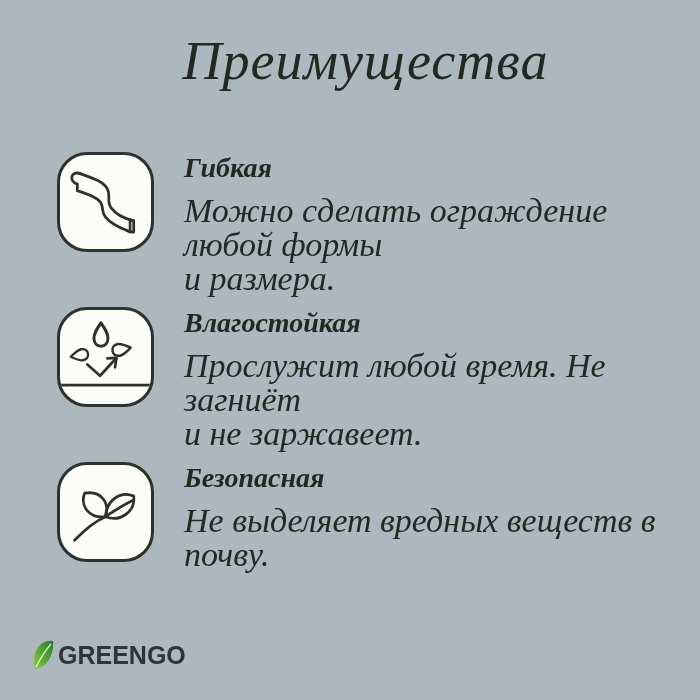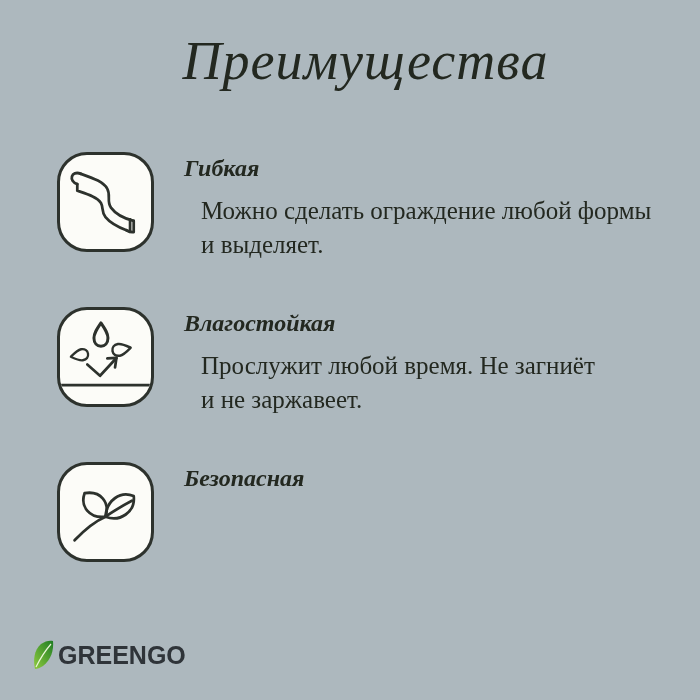--- a/index.html
+++ b/index.html
@@ -29,23 +29,23 @@
   }
   .icon-box svg { width: 100%; height: 100%; display: block; }
   .ink {
     stroke: var(--icon-stroke, #2d322d);
     fill: none; stroke-width: 3;
     stroke-linecap: round; stroke-linejoin: round;
   }
   .feature-text { margin-top: -8px; }
   .feature-title {
     font-style: italic; font-weight: 600;
-    font-size: 24px; line-height: 48px;
+    font-size: 28px; line-height: 48px;
   }
-  .feature-desc { margin-top: 2px; font-size: 25px; line-height: 34px; margin-left: 17px; }
+  .feature-desc { margin-top: 2px; font-style: italic; font-size: 34px; line-height: 34px; }
   .logo { position: absolute; left: 32px; top: 640px; display: flex; align-items: center; gap: 4px; }
   .brand-name {
     font-family: "Liberation Sans", sans-serif;
     font-weight: bold; font-size: 25px;
     color: var(--logo-text, #2f3439);
   }
 </style>
 </head>
 <body>
 
@@ -60,21 +60,21 @@
         <path class="ink" d="M23,20 C38,25 48,29 52,36 C56,43 51,49 56,56 C62,64 72,68 81,70"></path>
         <path class="ink" d="M19,31 L19,38 C31,42 41,45 45,51 C48,56 45,60 50,66 C55,72 65,77 73,80"></path>
         <path class="ink" d="M81,70 L81,82 C78,82.5 75.5,81.5 73,80"></path>
         <path class="ink" d="M77,68.5 L77,80"></path>
       </svg>
     </div>
     <div class="feature-text">
       <div class="feature-title">Гибкая</div>
       <div class="feature-desc">
         <div>Можно сделать ограждение любой формы</div>
-        <div>и выделяет.</div>
+        <div>и размера.</div>
       </div>
     </div>
   </div>
 
   <div class="feature">
     <div class="icon-box">
       <svg viewBox="0 0 100 100" preserveAspectRatio="none">
         <path class="ink" transform="translate(45,27) scale(1.1)" d="M0,-12 C4.5,-5.5 7,-2 7,2.5 C7,7.5 4,10.5 0,10.5 C-4,10.5 -7,7.5 -7,2.5 C-7,-2 -4.5,-5.5 0,-12 Z"></path>
         <path class="ink" transform="translate(22,48) rotate(-100) scale(0.85)" d="M0,-12 C4.5,-5.5 7,-2 7,2.5 C7,7.5 4,10.5 0,10.5 C-4,10.5 -7,7.5 -7,2.5 C-7,-2 -4.5,-5.5 0,-12 Z"></path>
         <path class="ink" transform="translate(67,42) rotate(80) scale(0.9)" d="M0,-12 C4.5,-5.5 7,-2 7,2.5 C7,7.5 4,10.5 0,10.5 C-4,10.5 -7,7.5 -7,2.5 C-7,-2 -4.5,-5.5 0,-12 Z"></path>
@@ -96,20 +96,23 @@
     <div class="icon-box">
       <svg viewBox="0 0 100 100" preserveAspectRatio="none">
         <path class="ink" d="M16,80 C28,68 38,60 50,55"></path>
         <path class="ink" d="M50,55 C32,57 22,44 27,30 C45,27 55,40 50,55 Z"></path>
         <path class="ink" d="M50,55 C51,38 66,27 81,33 C83,50 66,61 50,55 Z"></path>
         <path class="ink" d="M50,55 C59,49 69,43 79,38"></path>
       </svg>
     </div>
     <div class="feature-text">
       <div class="feature-title">Безопасная</div>
+      <div class="feature-desc">
+        <div>Не выделяет вредных веществ в почву.</div>
+      </div>
     </div>
   </div>
 
 </div>
 
 <div class="logo">
   <svg width="22" height="30" viewBox="0 0 22 30">
     <defs>
       <linearGradient id="leafGrad" x1="100%" y1="0%" x2="0%" y2="100%">
         <stop offset="0%" stop-color="#1e7c23"></stop>

